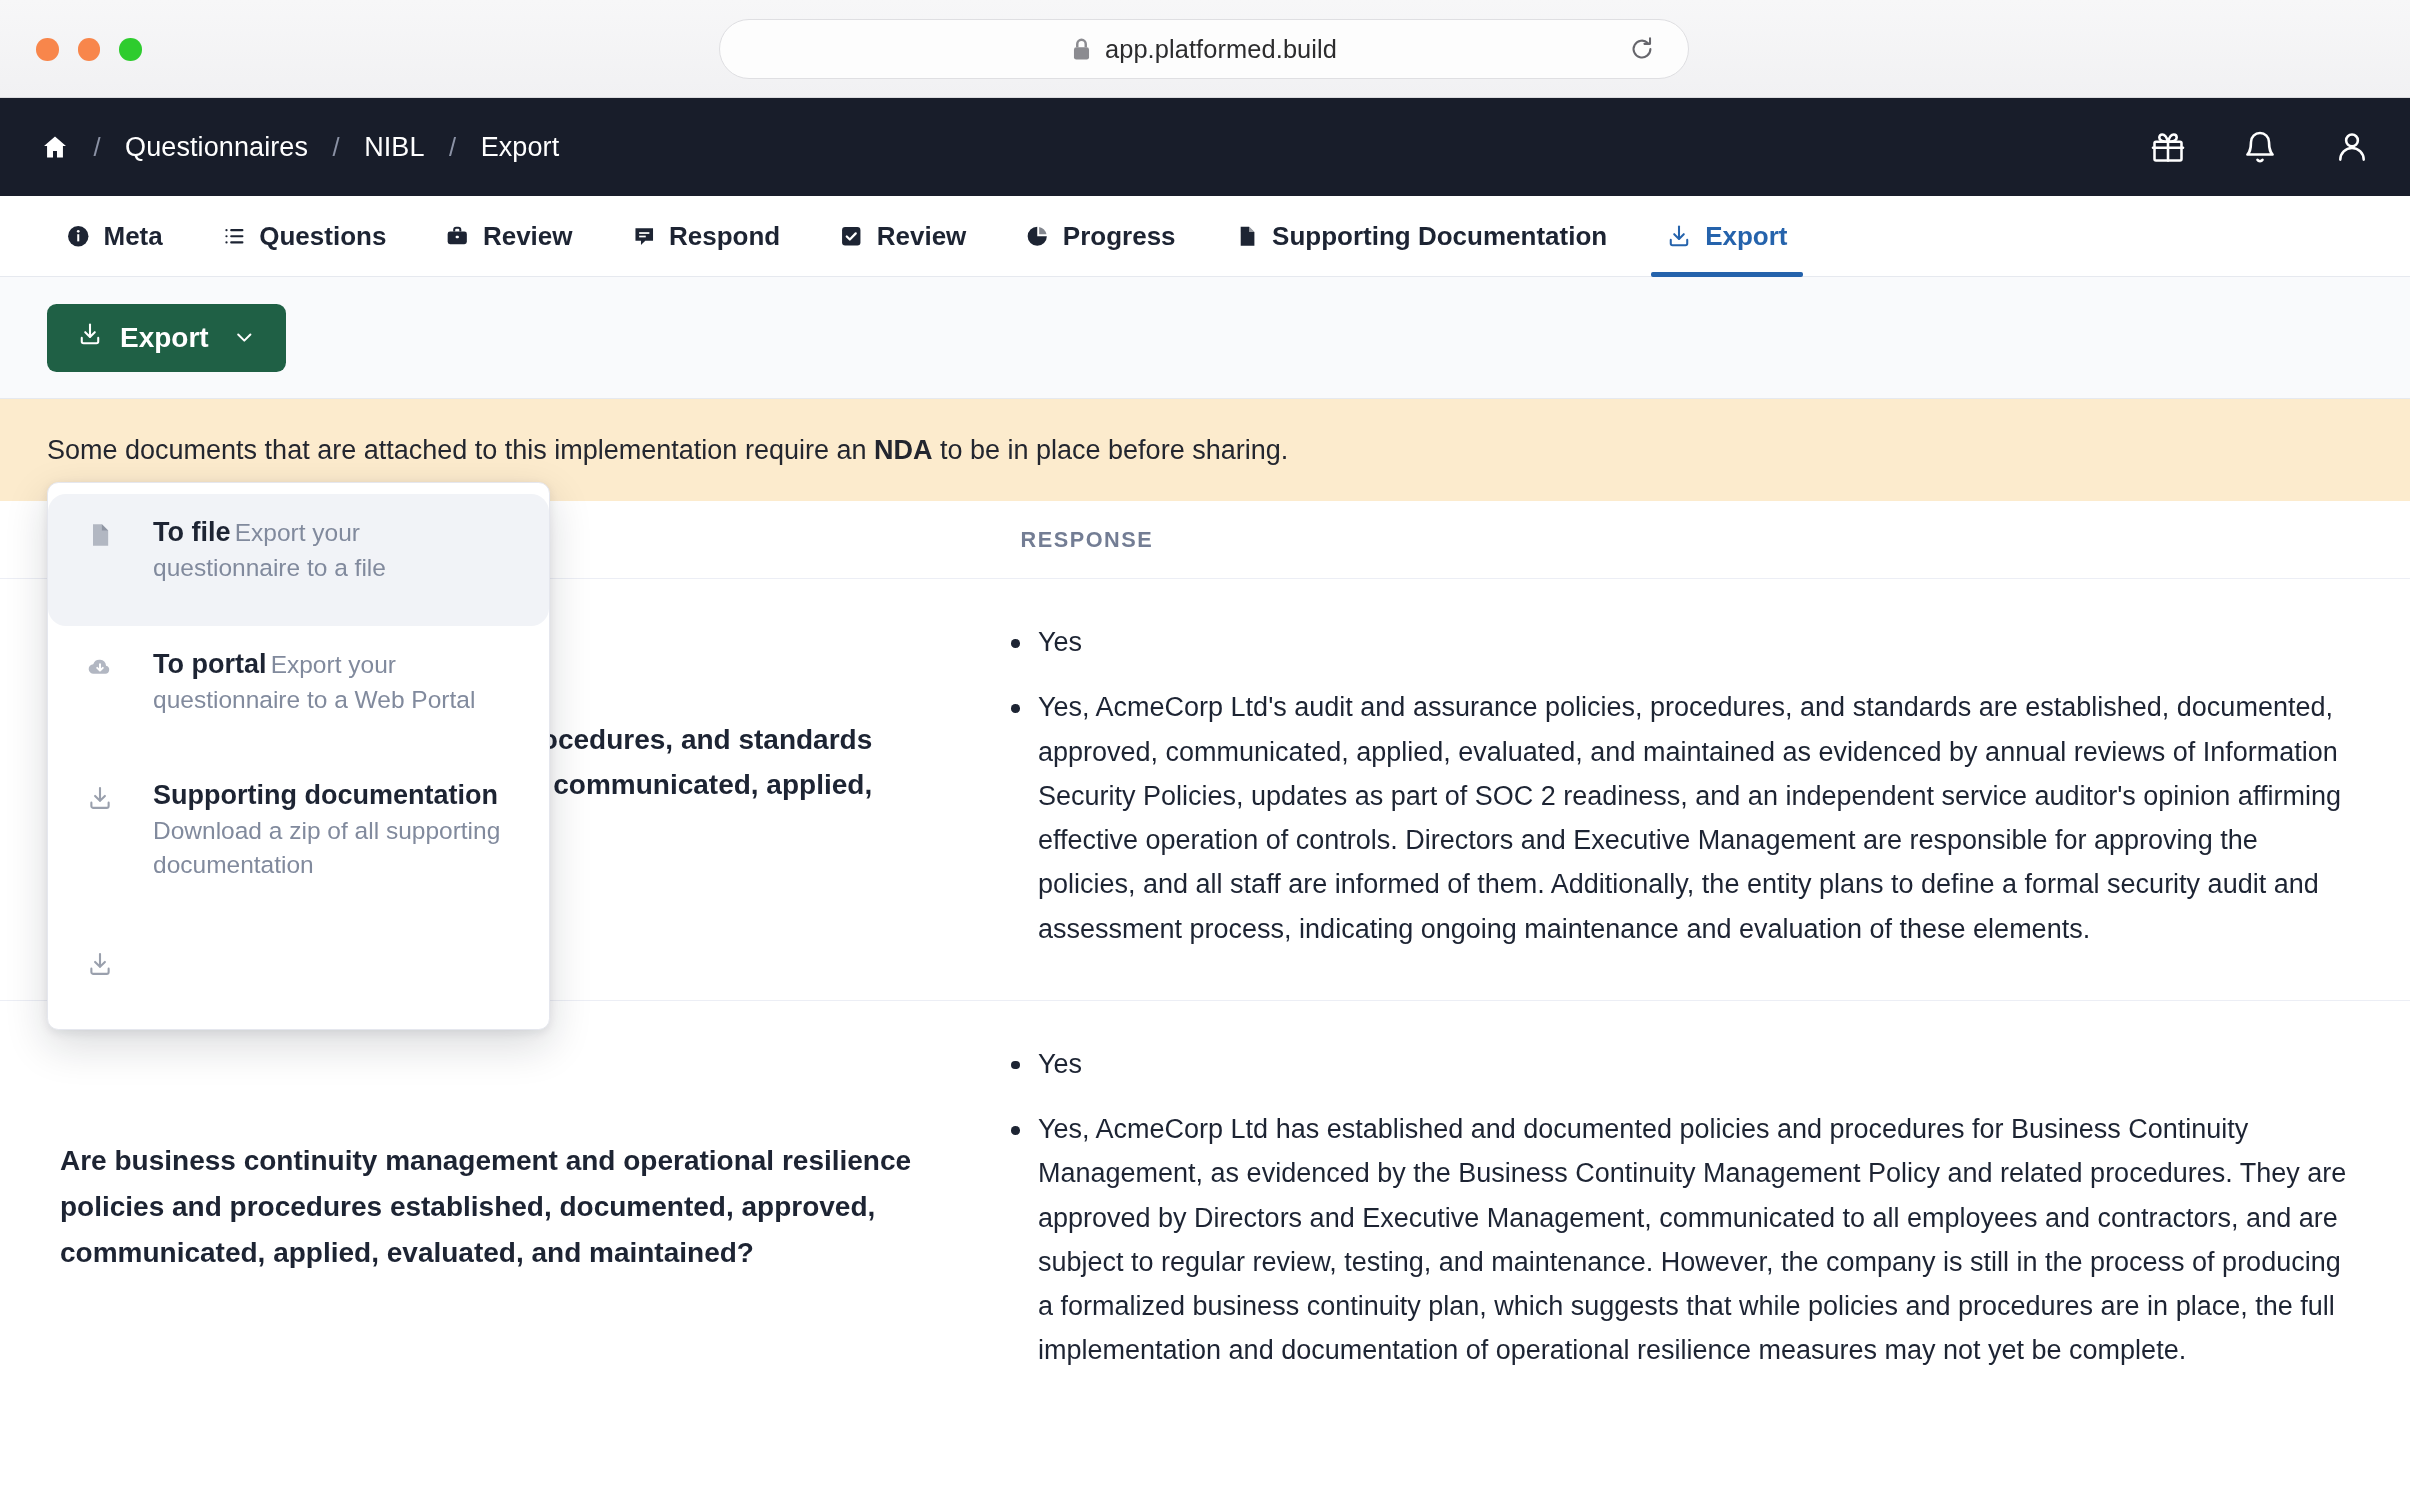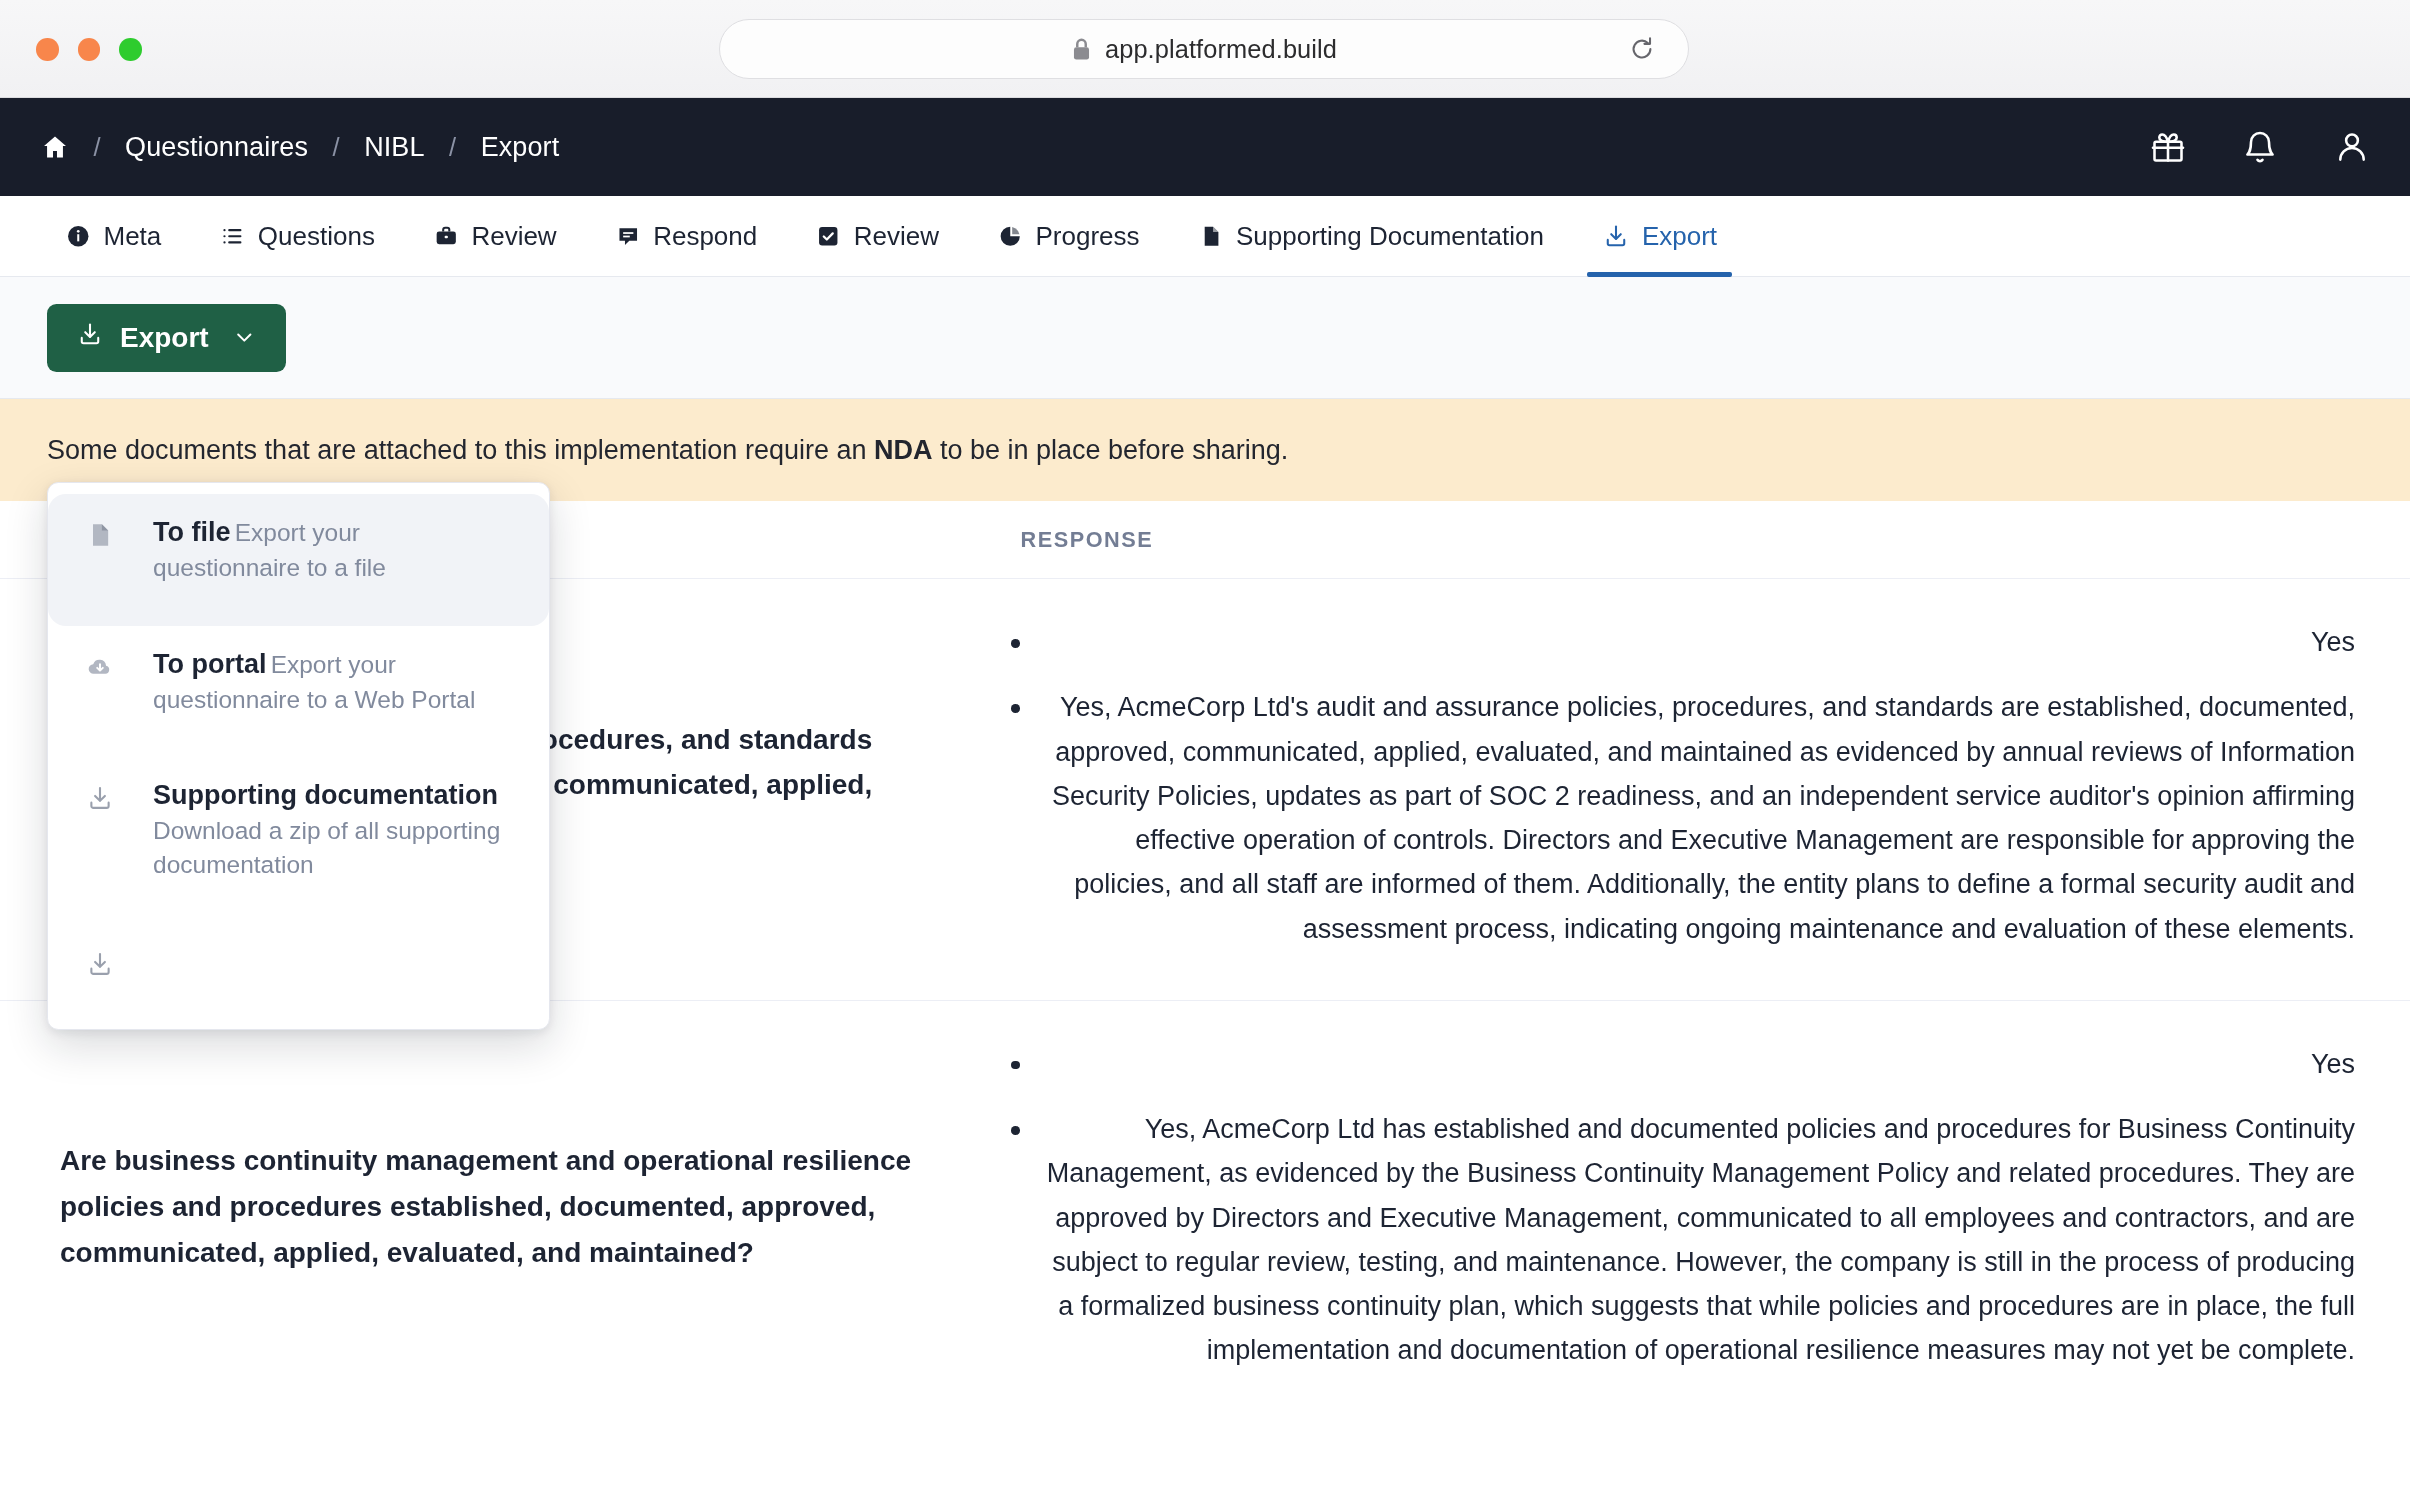--- a/index.html
+++ b/index.html
@@ -85,20 +85,21 @@
     padding-left: 45px;
   }
   .tab {
     display: flex; align-items: center; gap: 13px;
     padding: 0 21px;
     font-size: 26px;
     color: #1d2433;
     position: relative;
     cursor: pointer;
     margin-right: 17px;
+    font-weight: bold;
   }
   .tab .tab-ico { display: flex; align-items: center; }
   .tab.active { color: #2563ac; }
   .tab.active::after {
     content: "";
     position: absolute; left: 5.6px; right: 5.6px; bottom: -0.9px;
     height: 4.7px; background: #2563ac; border-radius: 1.9px;
   }
 
   
@@ -163,21 +164,21 @@
     padding: 0 66px 0 60px;
     display: flex; align-items: center;
   }
   .q-text {
     font-size: 28px;
     font-weight: bold;
     color: #1d2433;
     line-height: 1.64;
   }
   .r-cell { flex: 1; padding-right: 56px; }
-  .r-list { list-style: none; text-align: right; }
+  .r-list { list-style: none; }
   .r-list li {
     position: relative;
     font-size: 27px;
     color: #1d2433;
     line-height: 1.64;
     padding-left: 40px;
     margin-bottom: 21px;
   }
   .r-list li::before {
     content: "";

